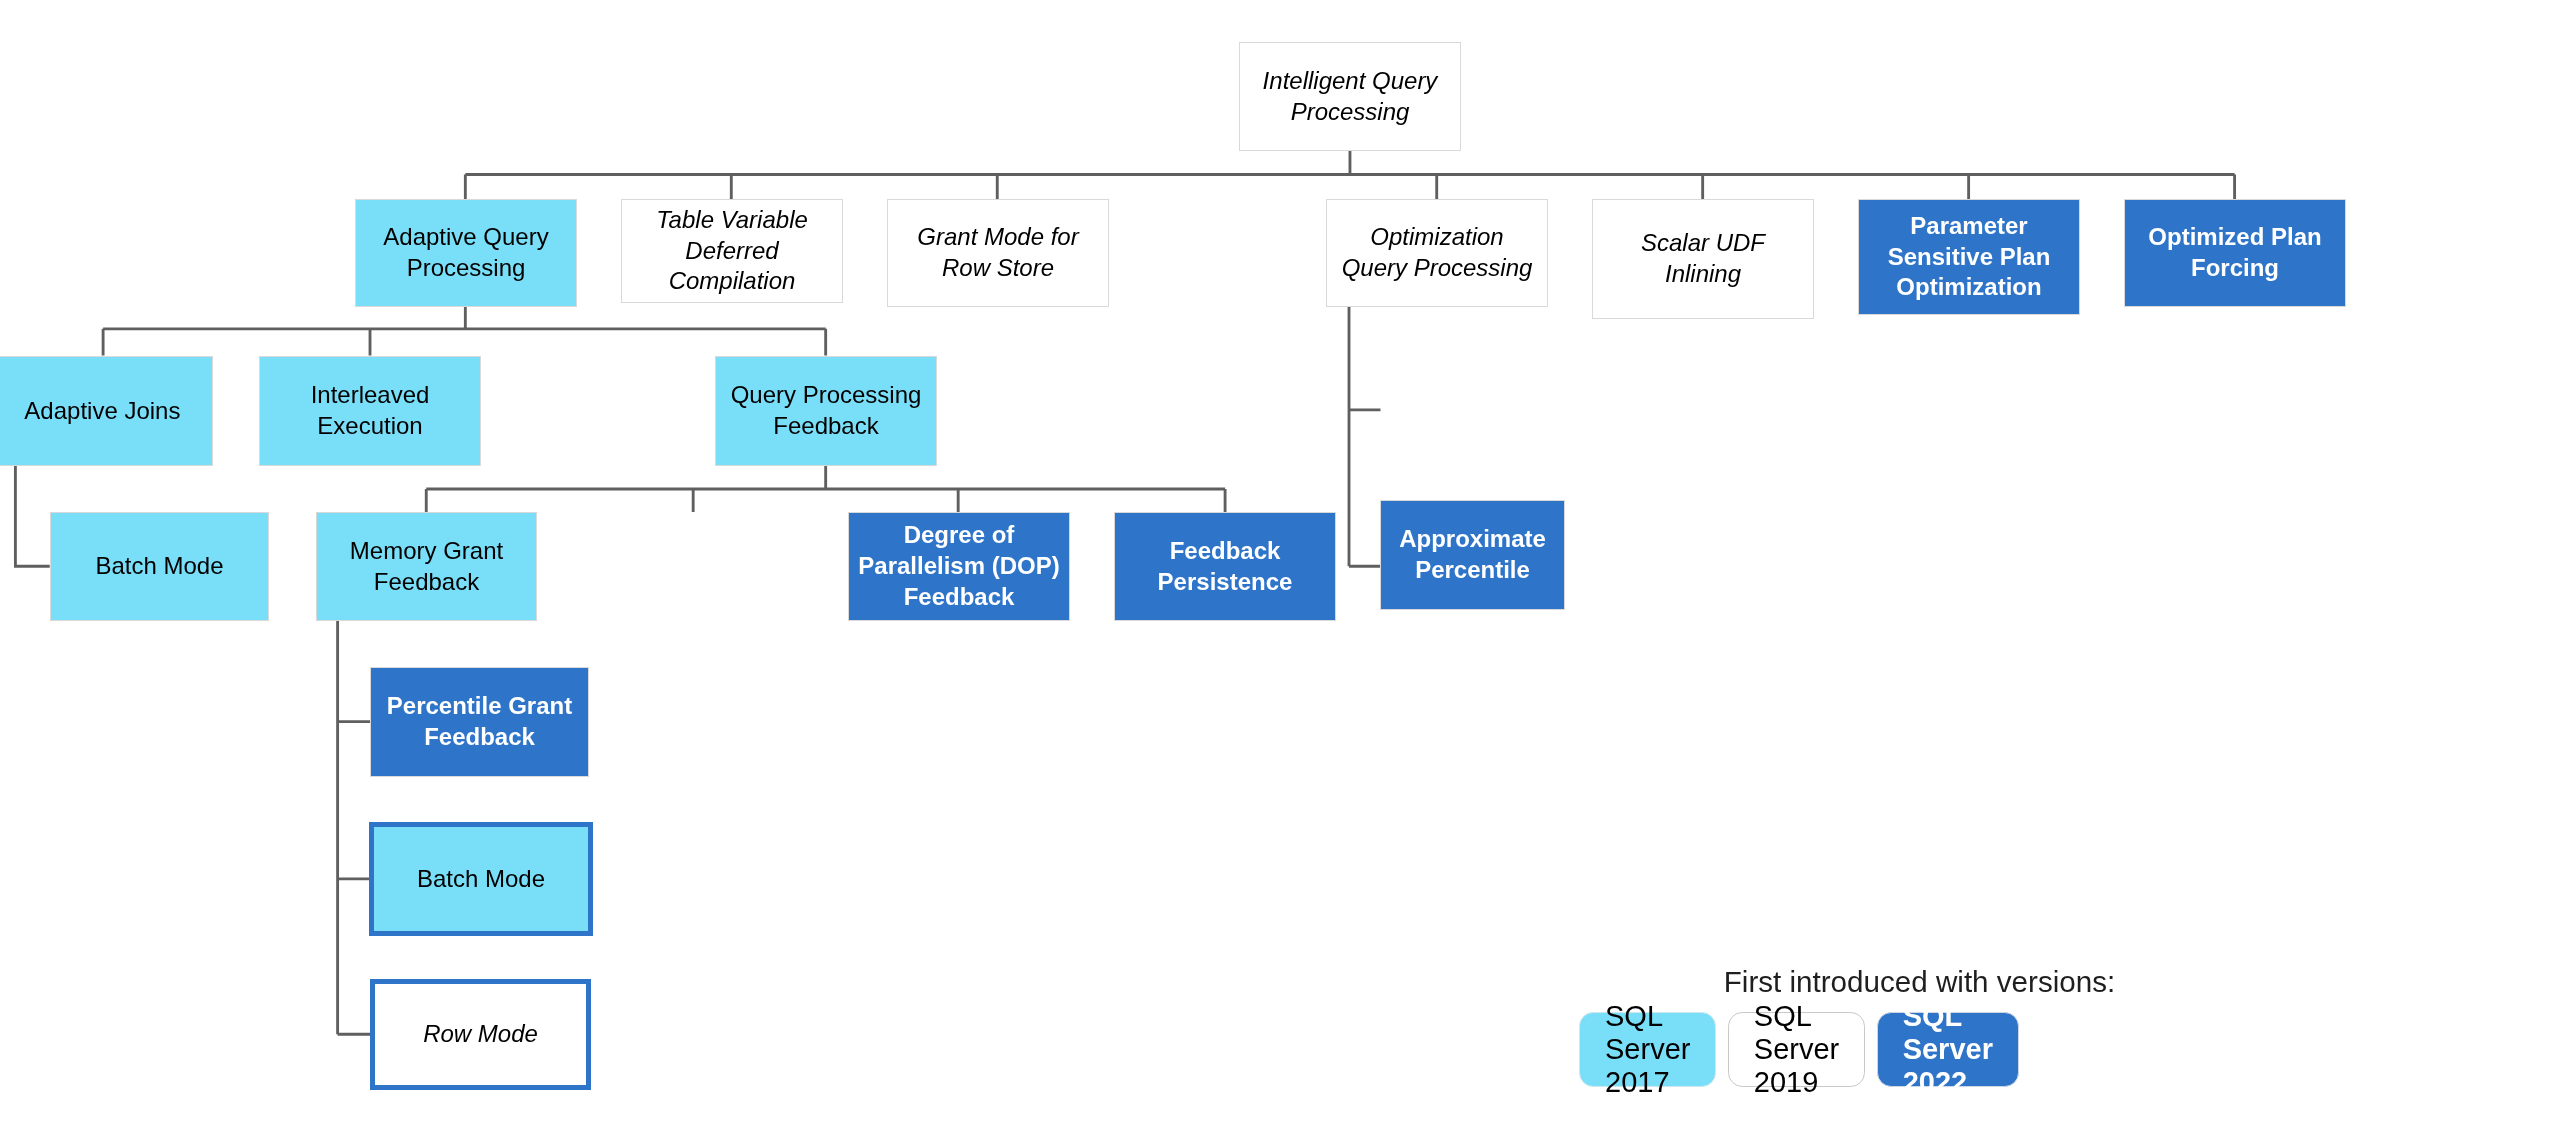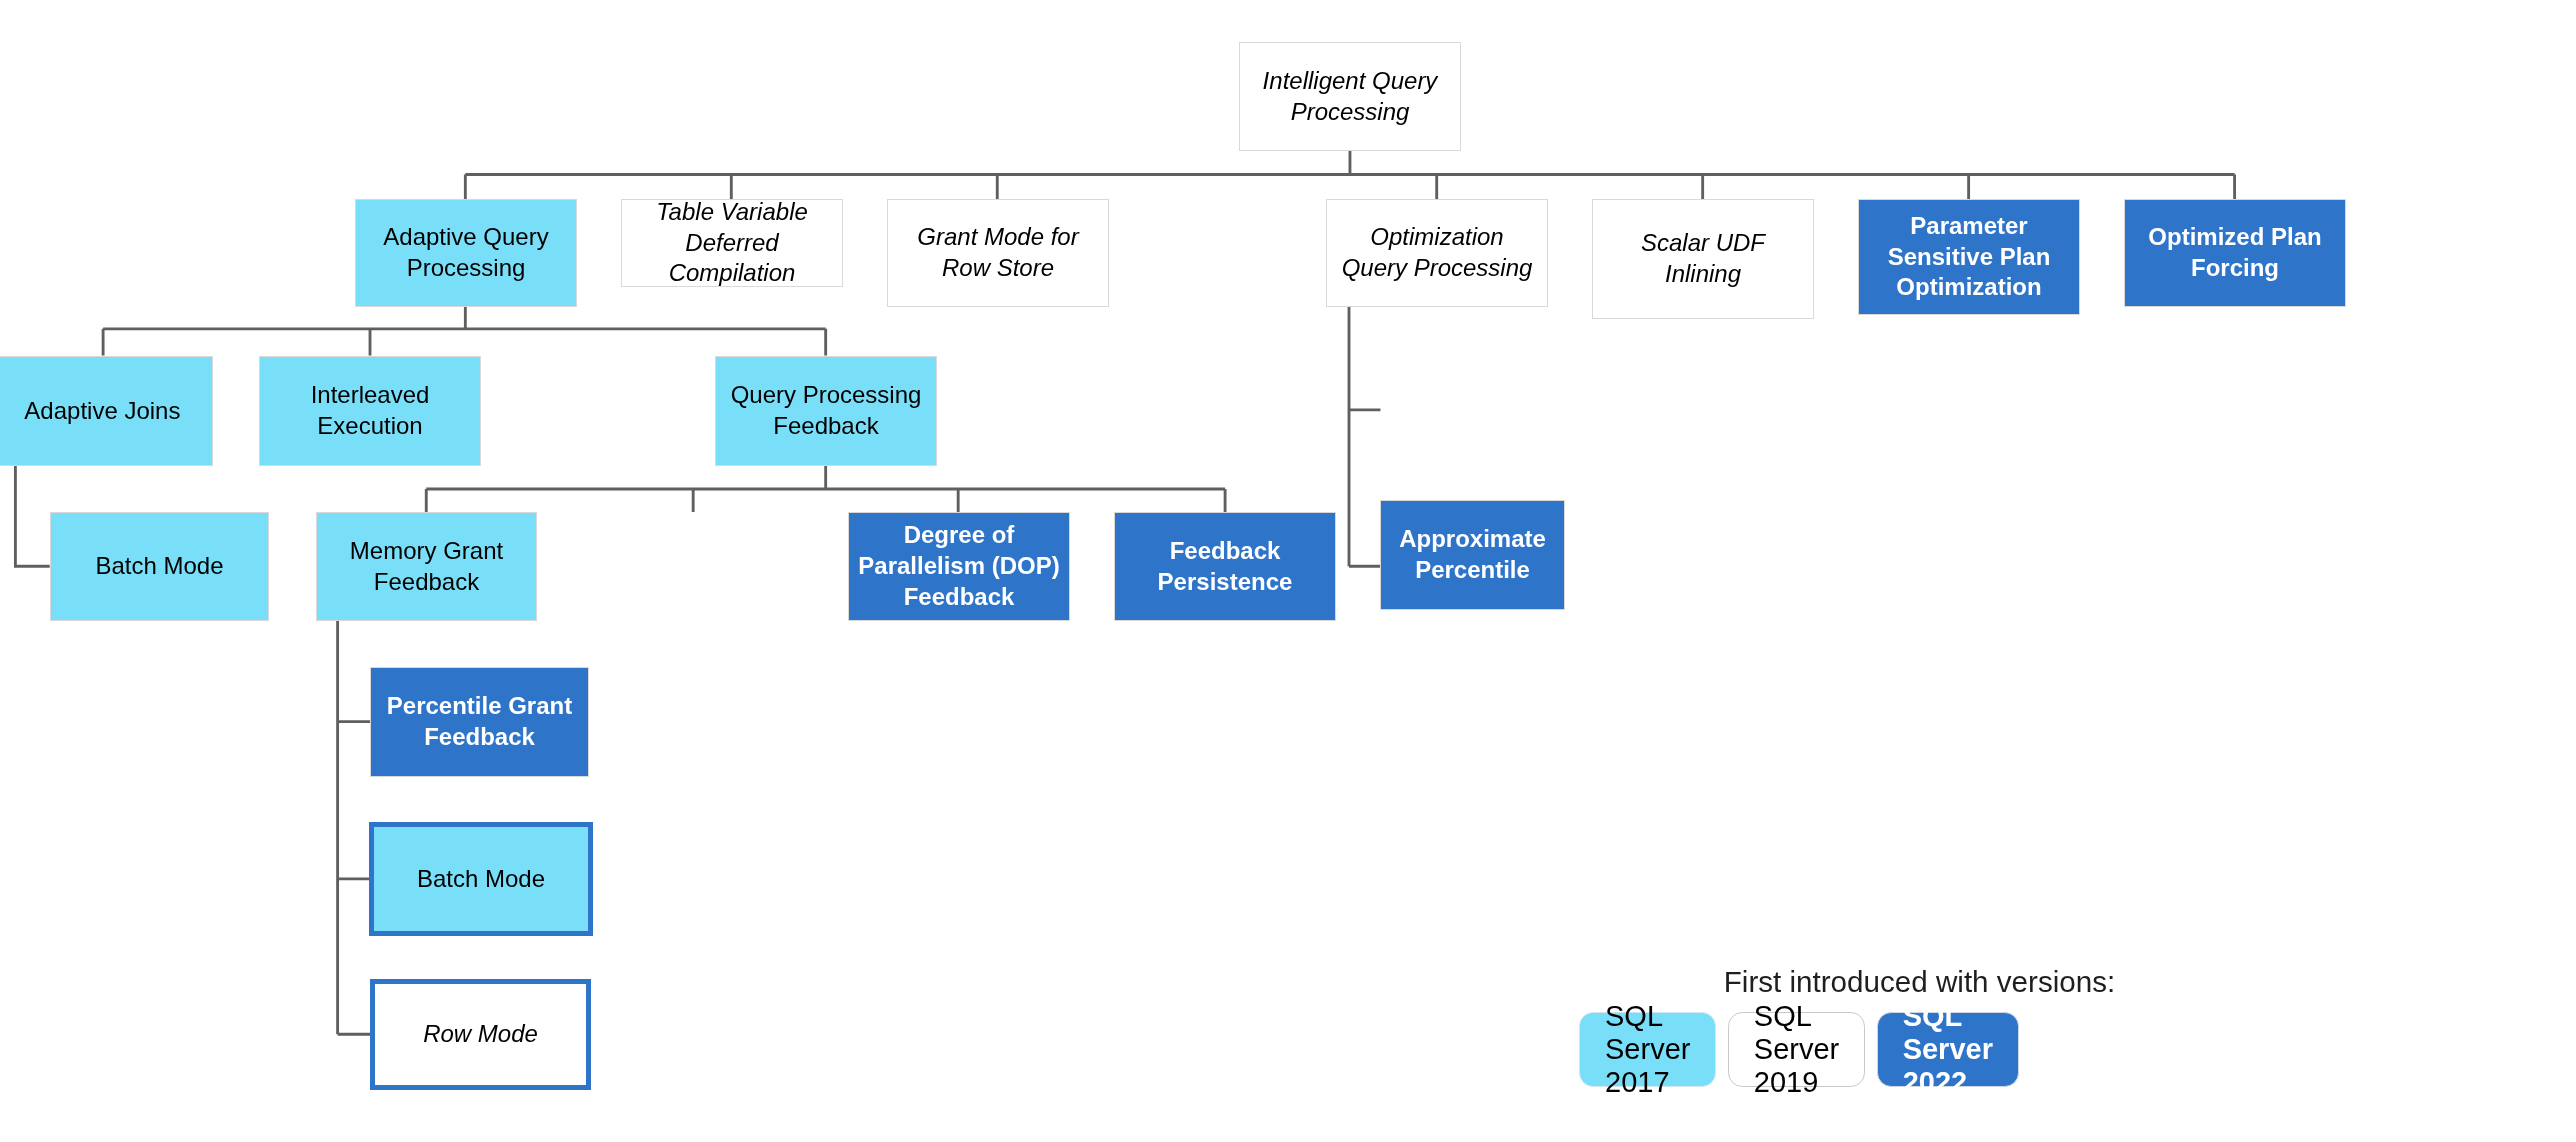--- a/index.html
+++ b/index.html
@@ -82,21 +82,21 @@
     "></path>
   </svg>
 
   <div class="node v2019" style="left:1239px;top:42px;width:222px;height:109px;">
     <span>Intelligent Query Processing</span>
   </div>
 
   <div class="node v2017" style="left:355px;top:199px;width:222px;height:108px;">
     <span>Adaptive Query Processing</span>
   </div>
-  <div class="node v2019" style="left:621px;top:199px;width:222px;height:88px;">
+  <div class="node v2019" style="left:621px;top:199px;width:222px;height:104px;">
     <span>Table Variable Deferred Compilation</span>
   </div>
   <div class="node v2019" style="left:887px;top:199px;width:222px;height:108px;">
     <span>Grant Mode for Row Store</span>
   </div>
   <div class="node v2019" style="left:1326px;top:199px;width:222px;height:108px;">
     <span>Optimization Query Processing</span>
   </div>
   <div class="node v2019" style="left:1592px;top:199px;width:222px;height:120px;justify-content:center;">
     <span>Scalar UDF Inlining</span>

